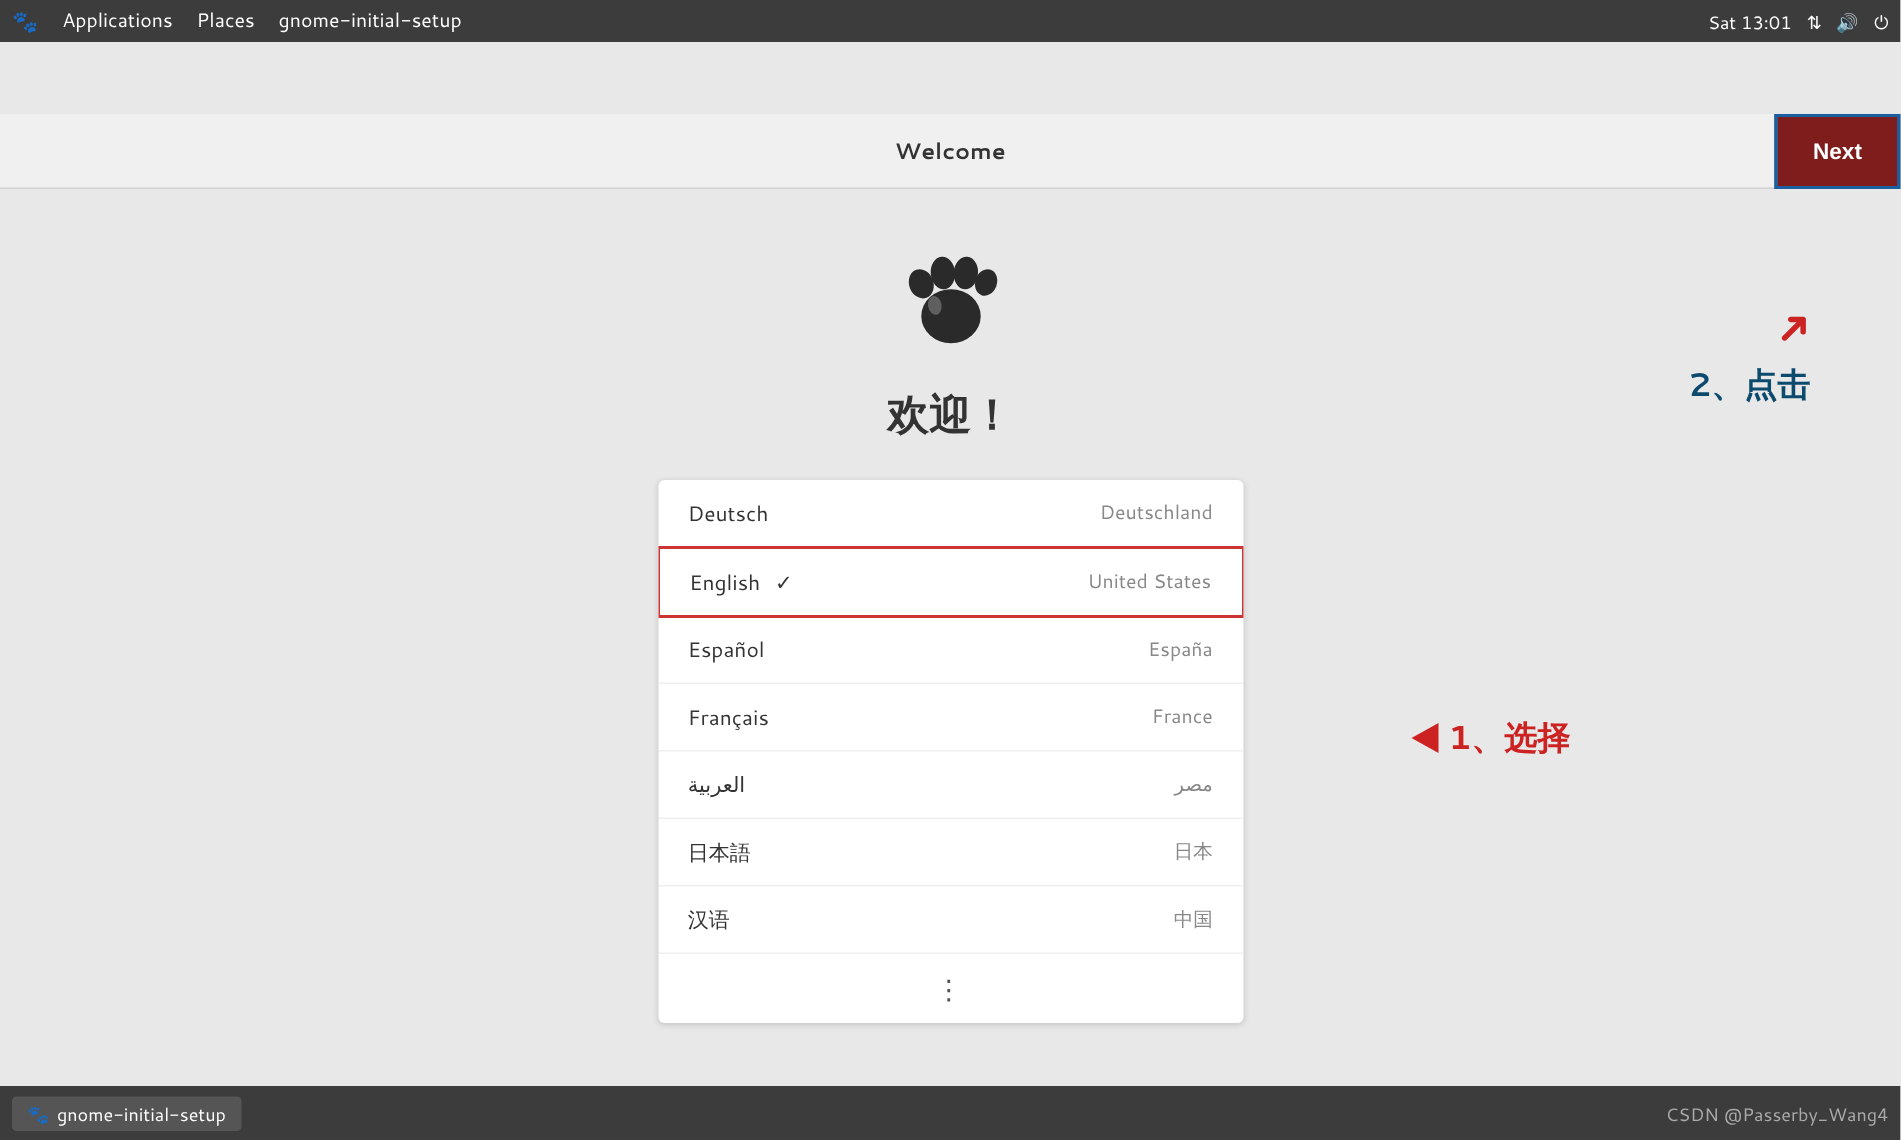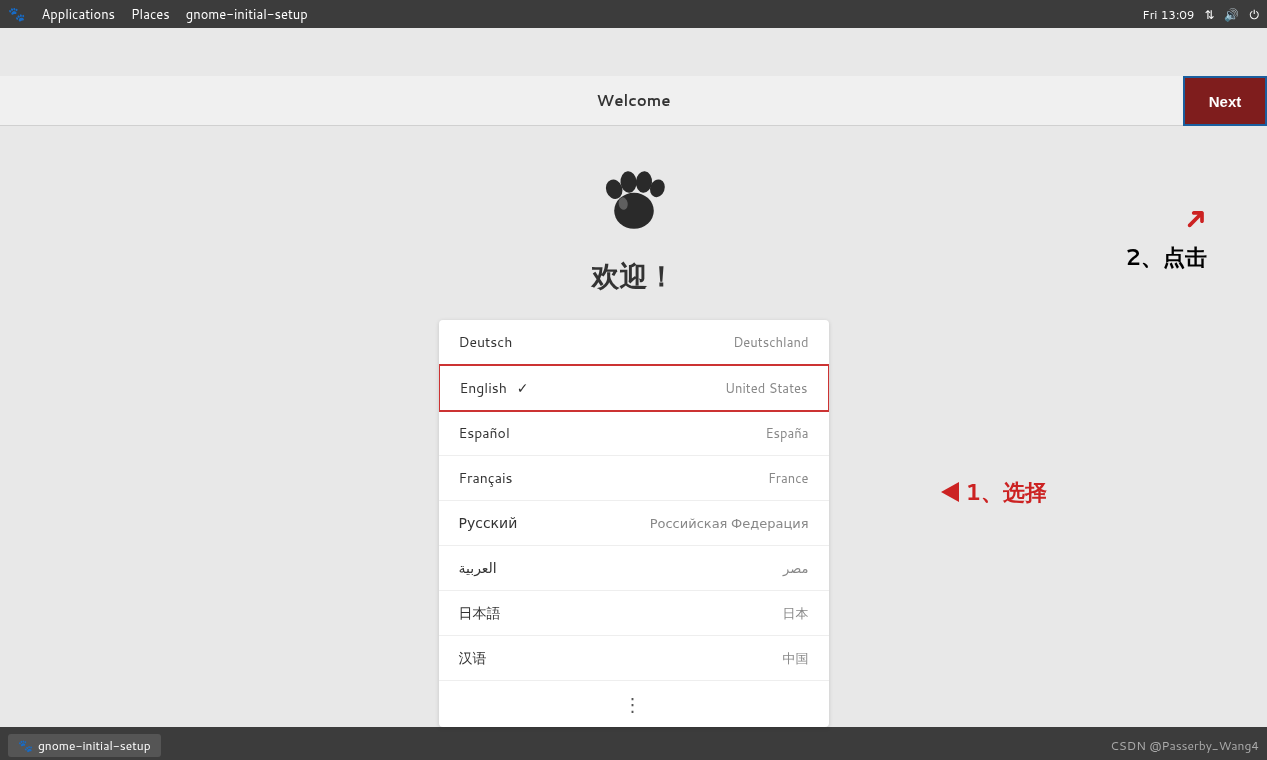--- a/index.html
+++ b/index.html
@@ -226,21 +226,21 @@
 <div class="top-bar">
   <div class="top-bar-left">
     <div class="top-bar-logo">
       <span style="font-size:14px;">🐾</span>
     </div>
     <span>Applications</span>
     <span>Places</span>
     <span>gnome-initial-setup</span>
   </div>
   <div class="top-bar-right">
-    <span>Fri 13:09</span>
+    <span>Sat 13:01</span>
     <span>⇅</span>
     <span>🔊</span>
     <span>⏻</span>
   </div>
 </div>
 
 <div class="title-bar">
   <span class="title-bar-title">Welcome</span>
   <button class="next-button">Next</button>
 </div>
@@ -277,24 +277,20 @@
     </div>
     <div class="lang-item">
       <span class="lang-name">Español</span>
       <span class="lang-region">España</span>
     </div>
     <div class="lang-item">
       <span class="lang-name">Français</span>
       <span class="lang-region">France</span>
     </div>
     <div class="lang-item">
-      <span class="lang-name">Русский</span>
-      <span class="lang-region">Российская Федерация</span>
-    </div>
-    <div class="lang-item">
       <span class="lang-name">العربية</span>
       <span class="lang-region">مصر</span>
     </div>
     <div class="lang-item">
       <span class="lang-name">日本語</span>
       <span class="lang-region">日本</span>
     </div>
     <div class="lang-item">
       <span class="lang-name">汉语</span>
       <span class="lang-region">中国</span>
@@ -304,21 +300,21 @@
     </div>
   </div>
 
   <div class="annotation annotation-1" style="right: 220px; top: 350px; display:flex; align-items:center; gap:6px;">
     <div class="red-arrow-left"></div>
     <span style="font-size:22px; color:#cc2222; font-weight:bold;">1、选择</span>
   </div>
 
   <div class="annotation annotation-2" style="position:absolute; right: 60px; top: 70px; display:flex; flex-direction:column; align-items:flex-end;">
     <span style="color:#cc2222; font-size:30px; display:inline-block; transform: rotate(-45deg); margin-bottom:2px;">➜</span>
-    <span style="font-size:22px; color:#000000; font-weight:bold;">2、点击</span>
+    <span style="font-size:22px; color:#0c4a6e; font-weight:bold;">2、点击</span>
   </div>
 
 </div>
 
 <div class="bottom-bar">
   <div class="bottom-left">
     <div class="bottom-app">
       <span>🐾</span>
       <span>gnome-initial-setup</span>
     </div>

